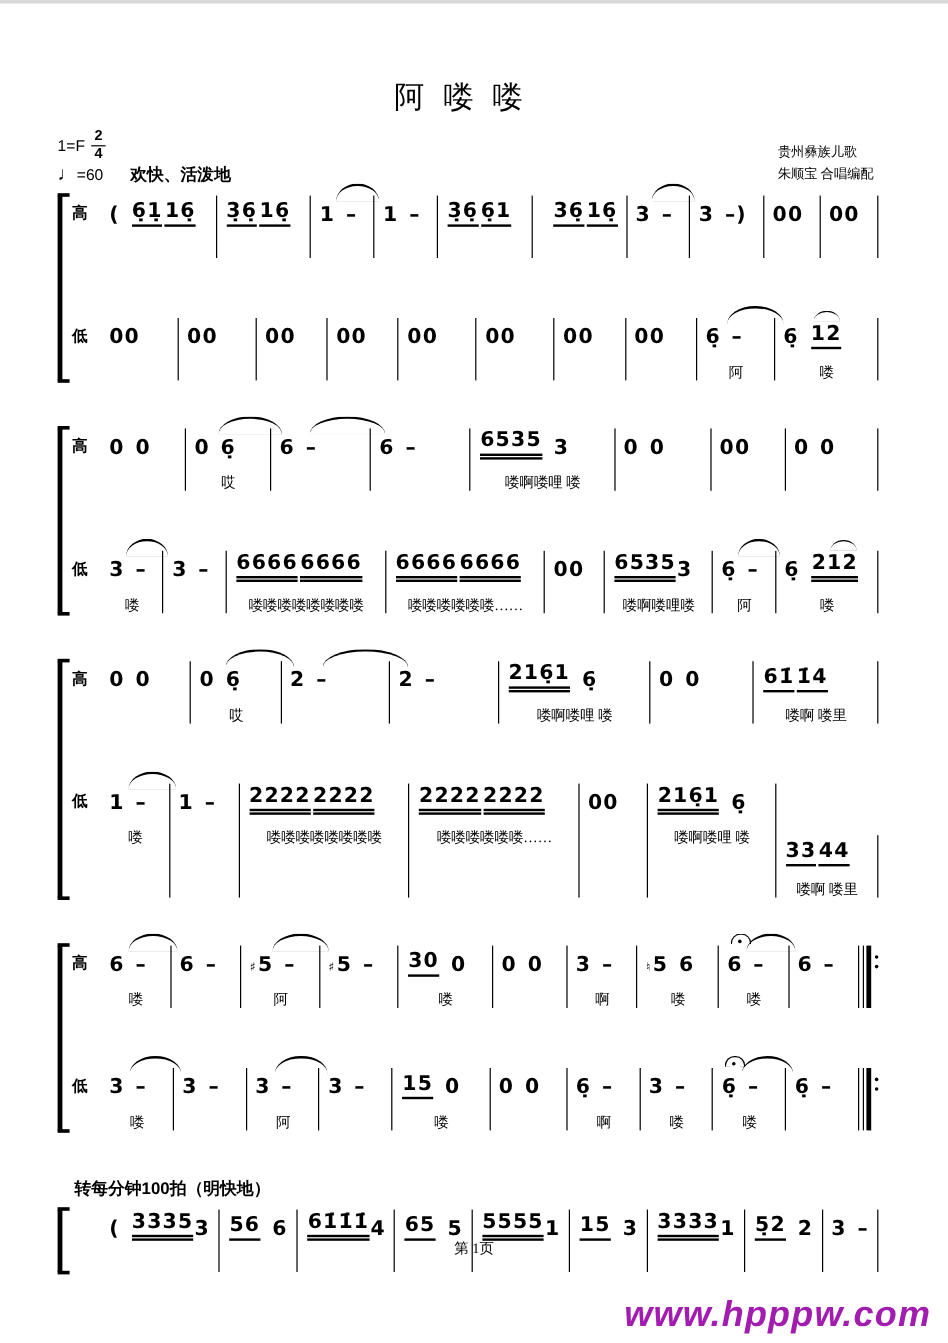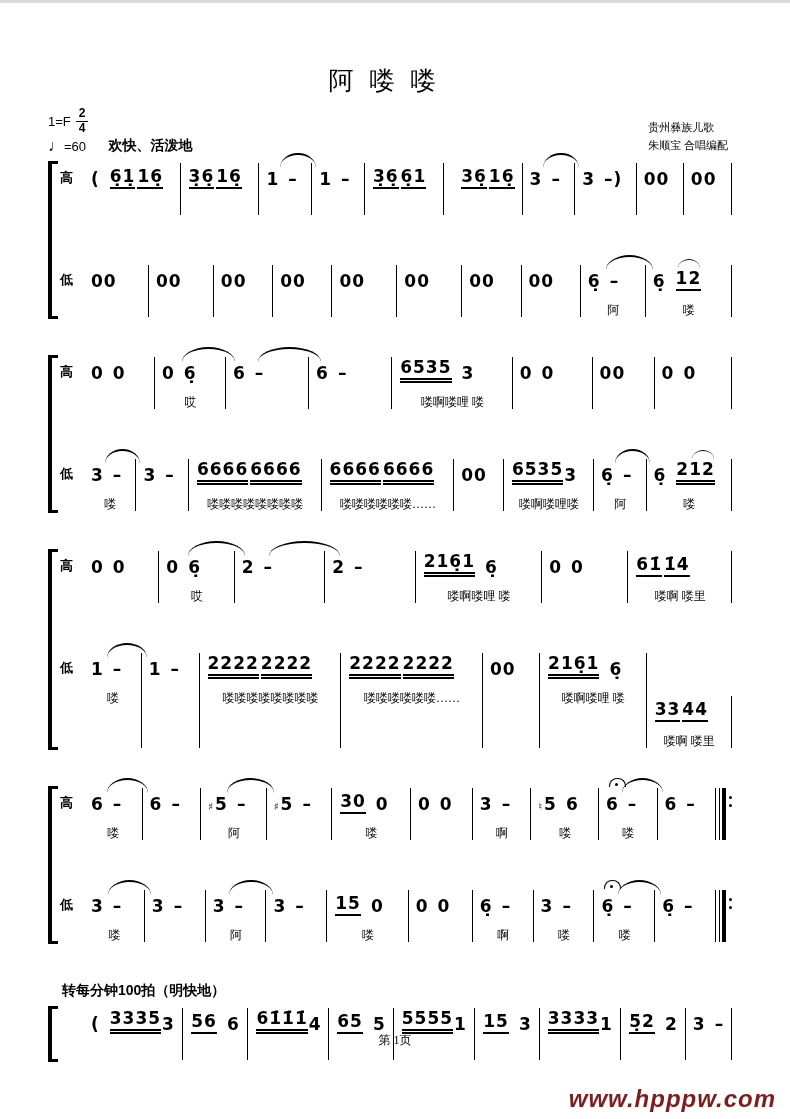--- a/index.html
+++ b/index.html
@@ -51,22 +51,22 @@
        border:1.6px solid #000;border-bottom:none;border-radius:8px 8px 0 0;}
   .ferm::after{content:"";position:absolute;top:-11px;left:9px;width:3px;height:3px;background:#000;border-radius:50%;}
   .endbar{display:flex;margin-left:3px;}
   .endbar .ebthin{width:1px;background:#000;margin-right:2px;}
   .endbar .ebthick{width:4px;background:#000;}
   .endbar .ebdots{display:flex;flex-direction:column;justify-content:flex-start;gap:5px;margin-left:3px;padding-top:8px;}
   .endbar .ebdots i{width:3px;height:3px;border-radius:50%;background:#000;display:block;}
   .section-mark{font-weight:bold;font-size:14px;margin:0 0 8px 14px;font-family:"Liberation Sans","DejaVu Sans",sans-serif;}
   
   .footer{position:absolute;left:0;right:0;top:1032px;text-align:center;font-size:12px;}
-  .watermark{position:absolute;right:14px;bottom:6px;font-size:24px;font-weight:bold;font-style:italic;
-       color:#7f1d1d;font-family:"Liberation Sans","DejaVu Sans",sans-serif;letter-spacing:1px;}
+  .watermark{position:absolute;right:14px;bottom:6px;font-size:30px;font-weight:bold;font-style:italic;
+       color:#a21caf;font-family:"Liberation Sans","DejaVu Sans",sans-serif;letter-spacing:1px;}
 </style>
 </head>
 <body>
 
 <div class="top-rule"></div>
 
 <div class="page">
   <div class="title">阿喽喽</div>
 
   <div class="meta-row">

